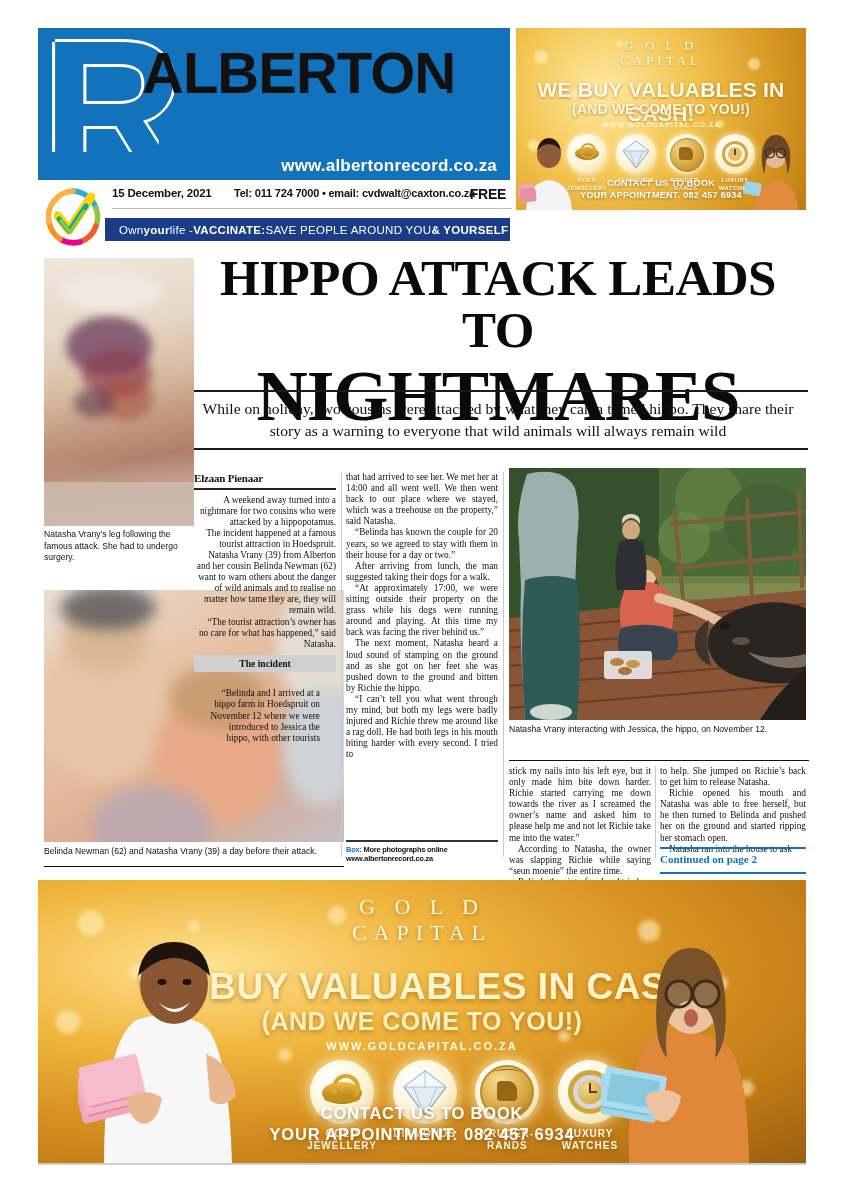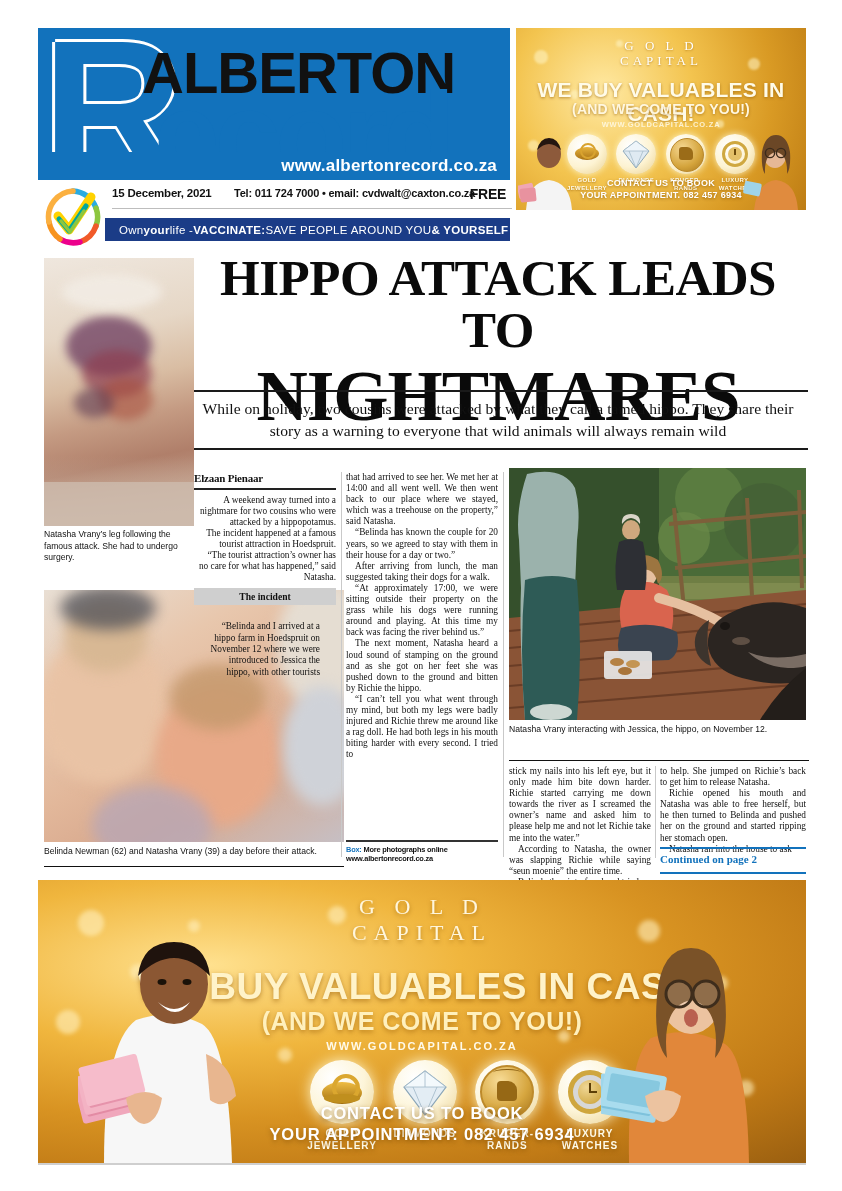--- a/index.html
+++ b/index.html
@@ -361,20 +361,21 @@
   <div class="colsep" style="left:655px;top:766px;height:92px;"></div>
 
   <div class="col col1">
     <div class="byline">Elzaan Pienaar</div>
     <div class="byline-rule"></div>
     <div class="cwrap">
       <div class="wrapbox" style="float:left;width:0px;height:122px;"></div>
       <div class="wrapbox" style="float:left;width:0px;height:0;"></div>
       <p>A weekend away turned into a nightmare for two cousins who were attacked by a hippopotamus.</p>
       <p class="ind">The incident happened at a famous tourist attraction in Hoedspruit.</p>
+      <p class="ind">Natasha Vrany (39) from Alberton and her cousin Belinda Newman (62) want to warn others about the danger of wild animals and to realise no matter how tame they are, they will remain wild.</p>
       <p class="ind">“The tourist attraction’s owner has no care for what has happened,” said Natasha.</p>
     </div>
     <div class="subhead">The incident</div>
     <div style="text-align:right;">
       <p style="text-align:right;font-size:9.3px;line-height:11.4px;margin:16px;">“Belinda and I arrived at a hippo farm in Hoedspruit on November 12 where we were introduced to Jessica the hippo, with other tourists</p>
     </div>
   </div>
 
   <div class="col col2">
     <p>that had arrived to see her. We met her at 14:00 and all went well. We then went back to our place where we stayed, which was a treehouse on the property,” said Natasha.</p>

